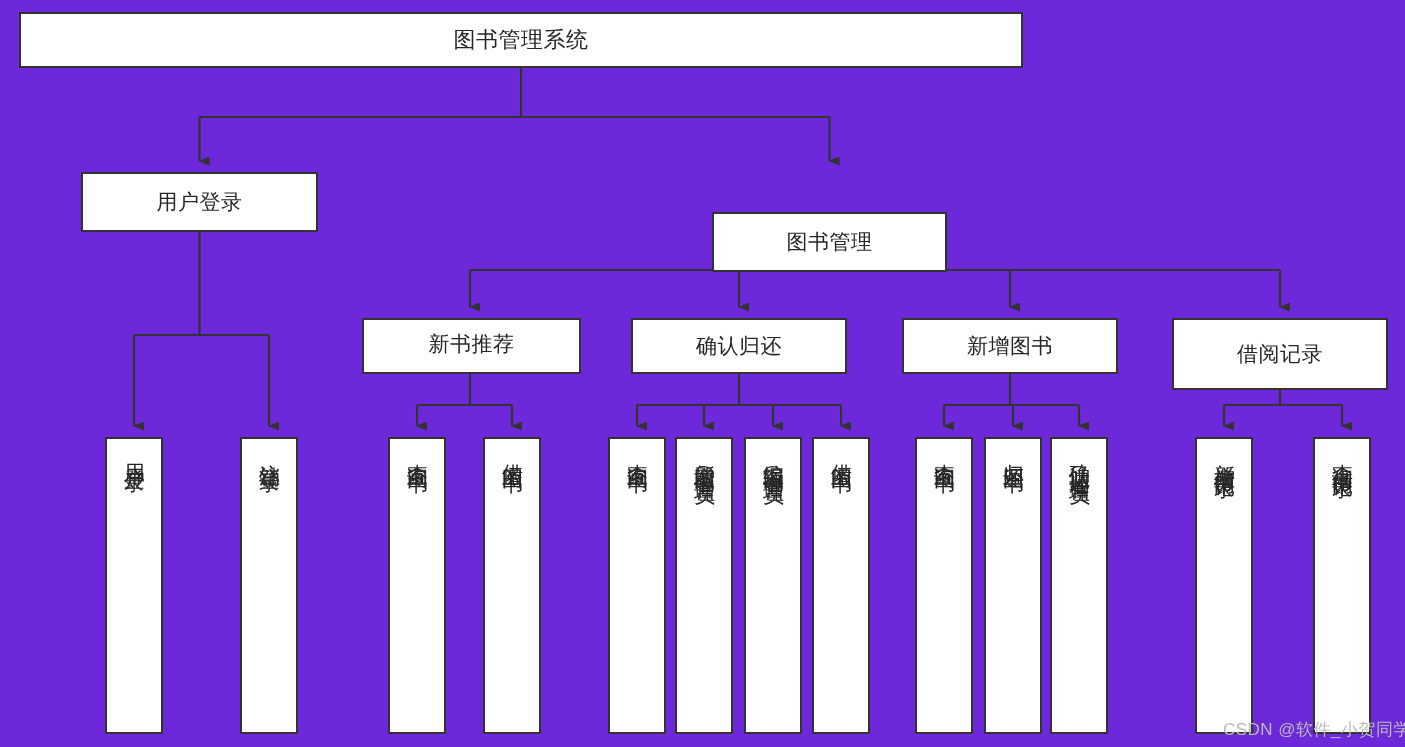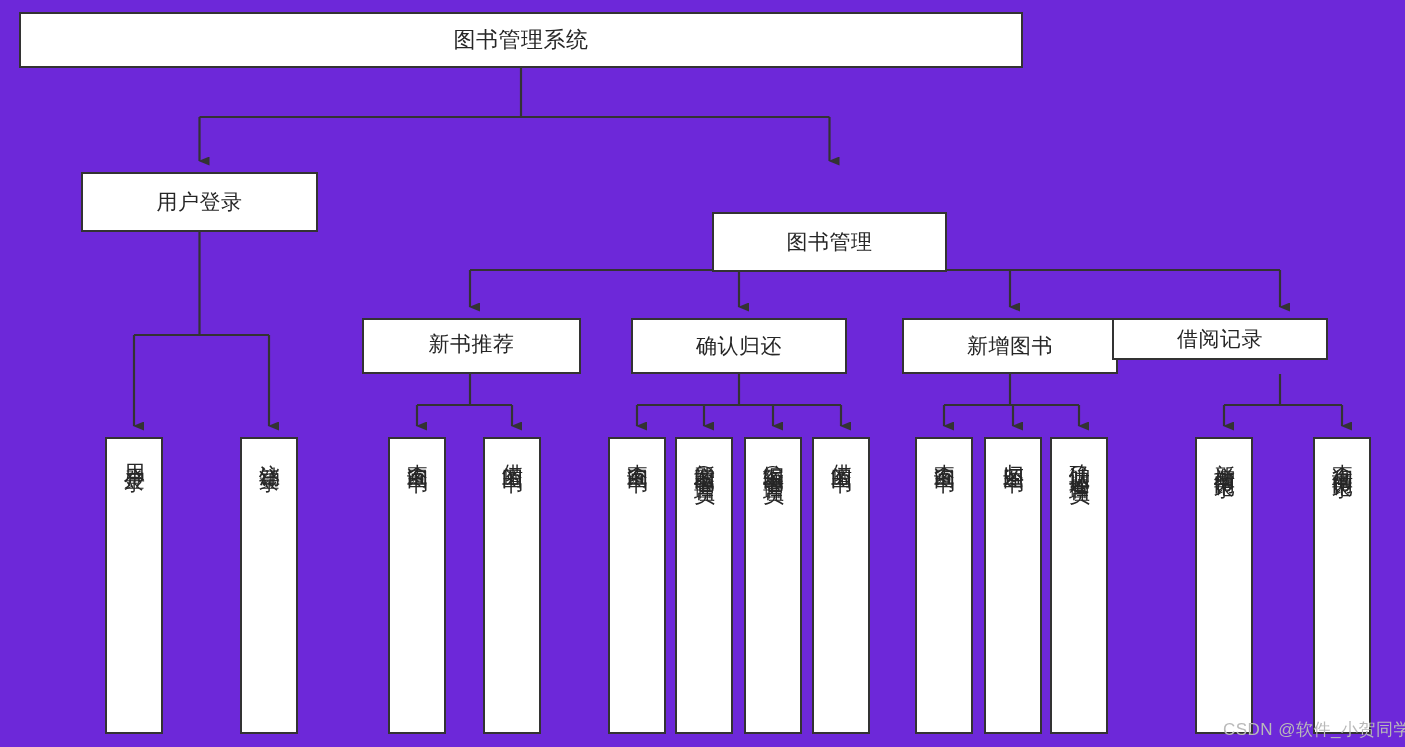--- a/index.html
+++ b/index.html
@@ -136,21 +136,21 @@
       </div>
       <div class="node level2 horizontal" style="left: 362px; top: 318px; width: 219px; height: 56px; font-family: Liberation Mono, monospace;">
         <span class="label">新书推荐</span>
       </div>
       <div class="node level2 horizontal" style="left: 631px; top: 318px; width: 216px; height: 56px;">
         <span class="label">确认归还</span>
       </div>
       <div class="node level2 horizontal" style="left: 902px; top: 318px; width: 216px; height: 56px;">
         <span class="label">新增图书</span>
       </div>
-      <div class="node level2 horizontal" style="left: 1112px; top: 318px; width: 216px; height: 42px;">
+      <div class="node level2 horizontal" style="left: 1172px; top: 318px; width: 216px; height: 72px;">
         <span class="label">借阅记录</span>
       </div>
       <div class="node leaf vertical" style="left: 105px; top: 437px; width: 58px; height: 297px;">
         <span class="label">用户登录</span>
       </div>
       <div class="node leaf vertical" style="left: 240px; top: 437px; width: 58px; height: 297px;">
         <span class="label">注销登录</span>
       </div>
       <div class="node leaf vertical" style="left: 388px; top: 437px; width: 58px; height: 297px;">
         <span class="label">查询图书</span>

